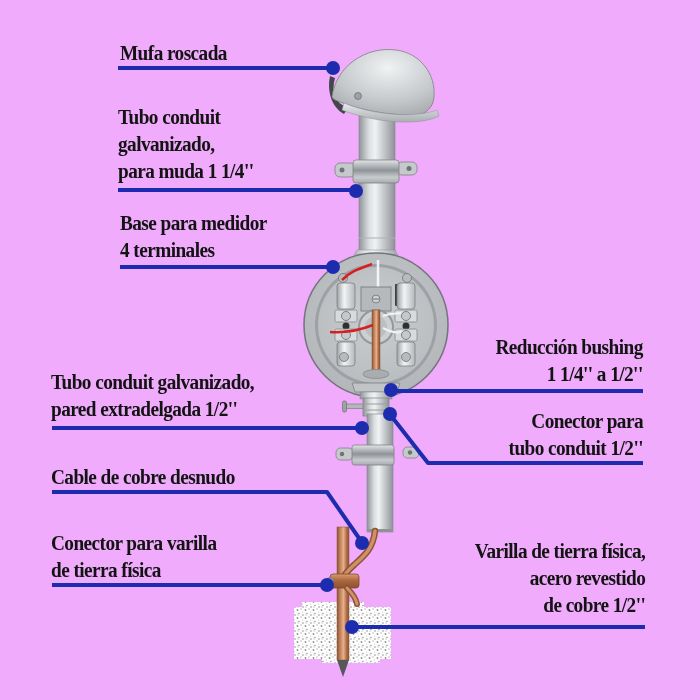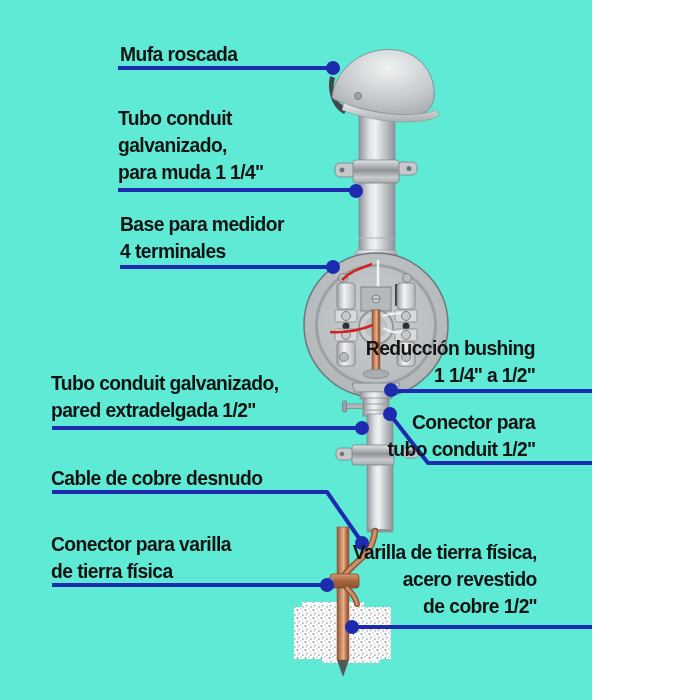--- a/index.html
+++ b/index.html
@@ -1,17 +1,17 @@
 <!DOCTYPE html>
 <html><head>
 <meta charset="utf-8">
 <style>
   html,body{margin:0;padding:0;background:#fff;}
-  .canvas{position:relative;width:592px;height:700px;background:#5eead4;overflow:hidden;
-          font-family:Liberation Sans, sans-serif;}
+  .canvas{position:relative;width:700px;height:700px;background:#f0abfc;overflow:hidden;
+          font-family:Liberation Serif, serif;}
   .art{position:absolute;left:0;top:0;}
   .lbl{position:absolute;font-weight:700;font-size:20.5px;line-height:27px;
        letter-spacing:-0.6px;color:#131313;white-space:pre-line;}
   .cond-l{transform:scaleX(.94);transform-origin:0 0;}
   .cond-r{transform:scaleX(.94);transform-origin:100% 0;text-align:right;}
 </style>
 </head>
 <body>
 
 <div class="canvas">

